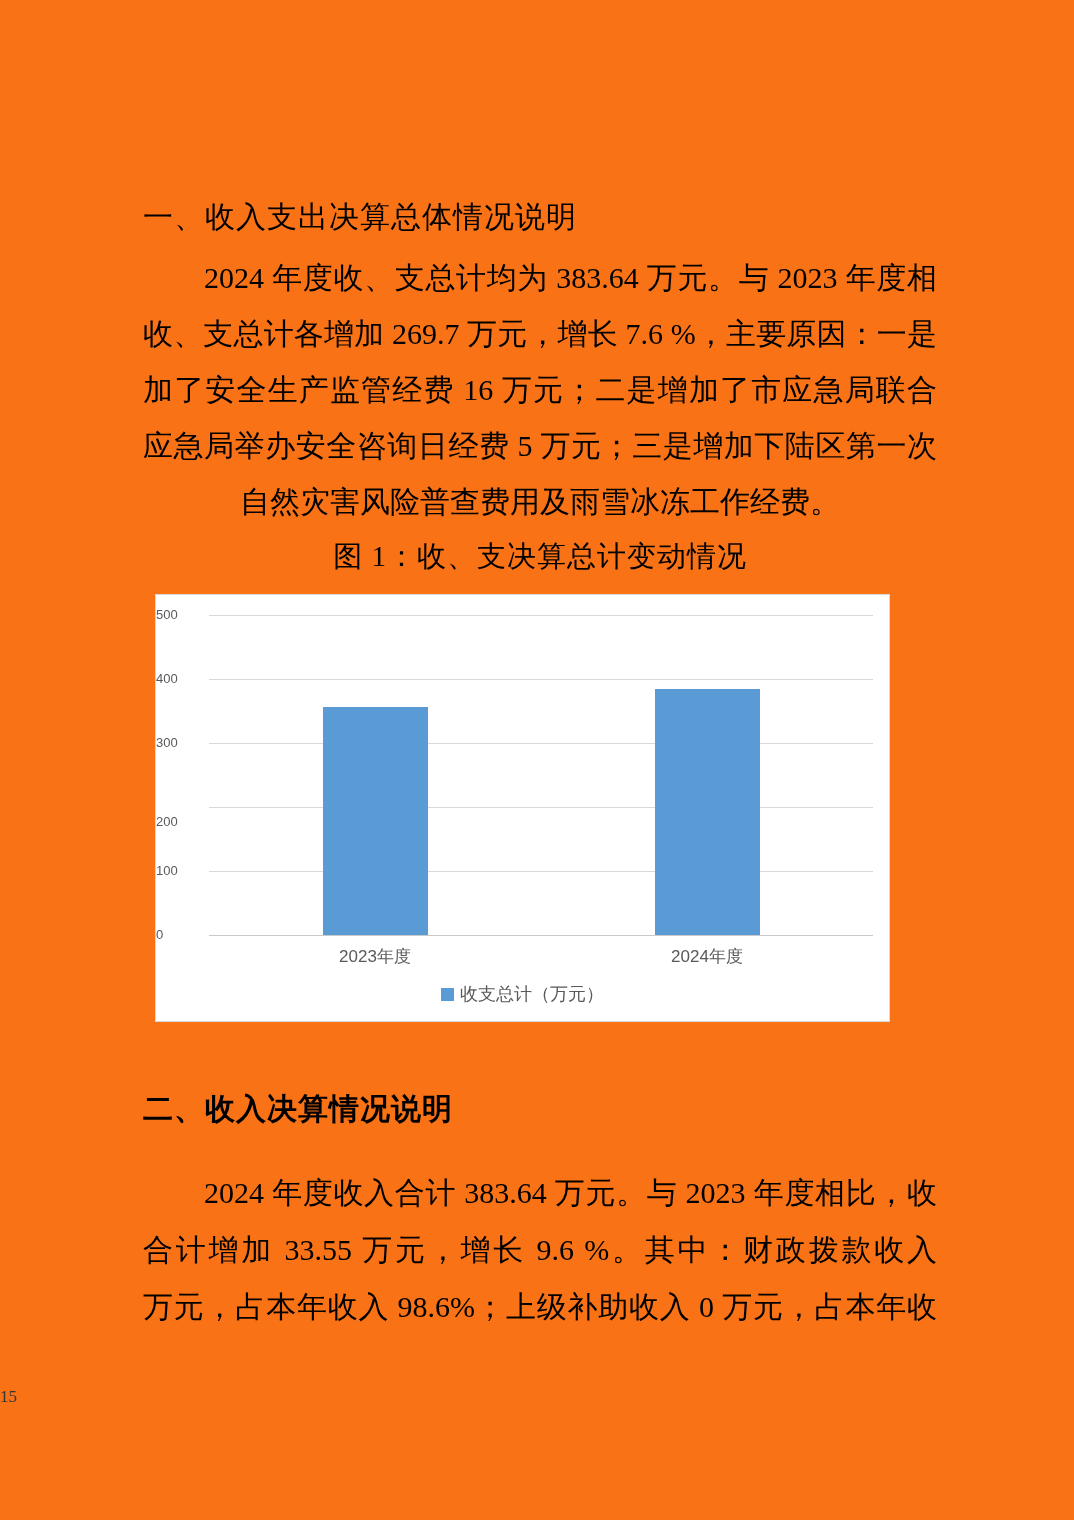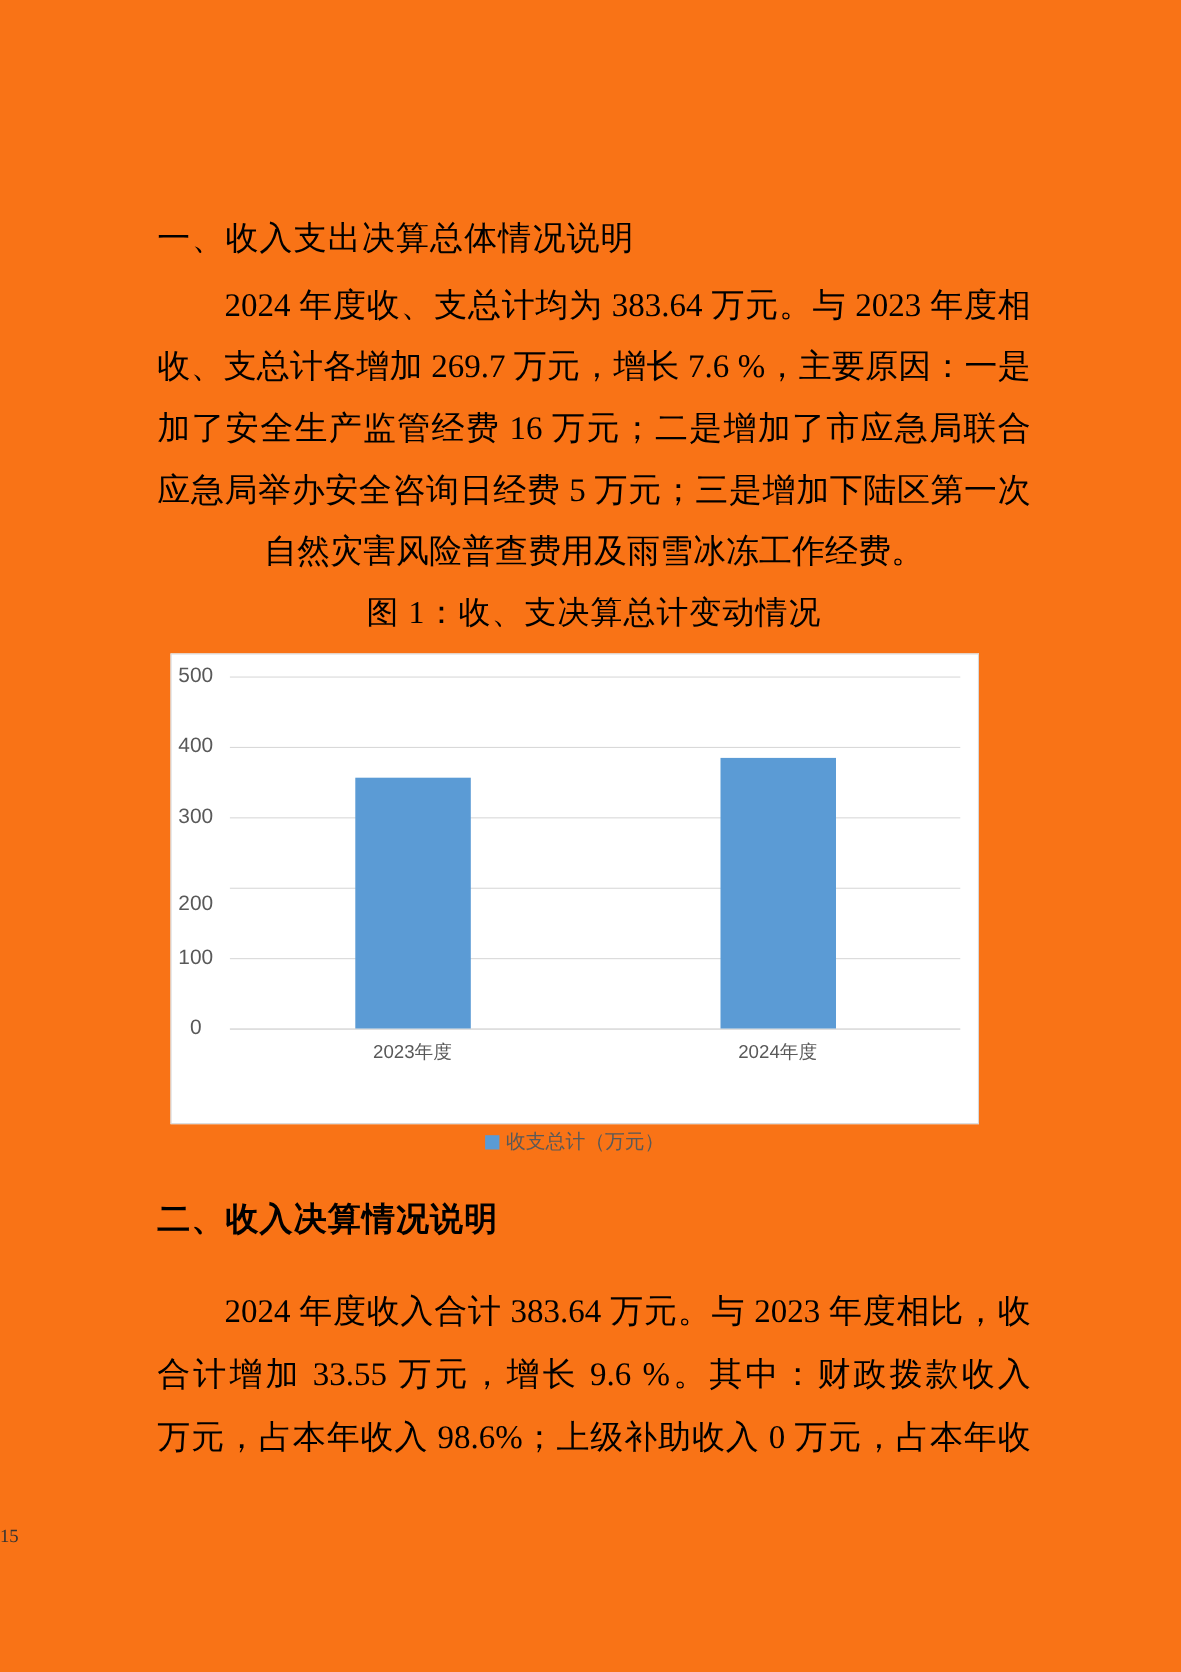--- a/index.html
+++ b/index.html
@@ -62,22 +62,22 @@
   }
   .gridline {
     position: absolute;
     height: 1px;
     background: #d9d9d9;
   }
   .gridline.base { background: #c9c9c9; }
   .ytick {
     position: absolute;
     width: 44px;
-    text-align: center;
-    font-size: 19px;
+    text-align: left;
+    font-size: 13px;
     color: #595959;
     line-height: 17px;
   }
   .bar {
     position: absolute;
   }
   .xlabel {
     position: absolute;
     font-size: 17px;
     color: #595959;
@@ -85,21 +85,20 @@
     line-height: 20px;
   }
   .legend {
     position: absolute;
     left: 0; right: 0;
     top: 389px;
     display: flex;
     align-items: center;
     justify-content: center;
     gap: 6px;
-    margin-top: 44px;
   }
   .legend-swatch {
     display: inline-block;
     width: 13px; height: 13px;
   }
   .legend-label {
     font-size: 18px;
     color: #595959;
     line-height: 20px;
   }

